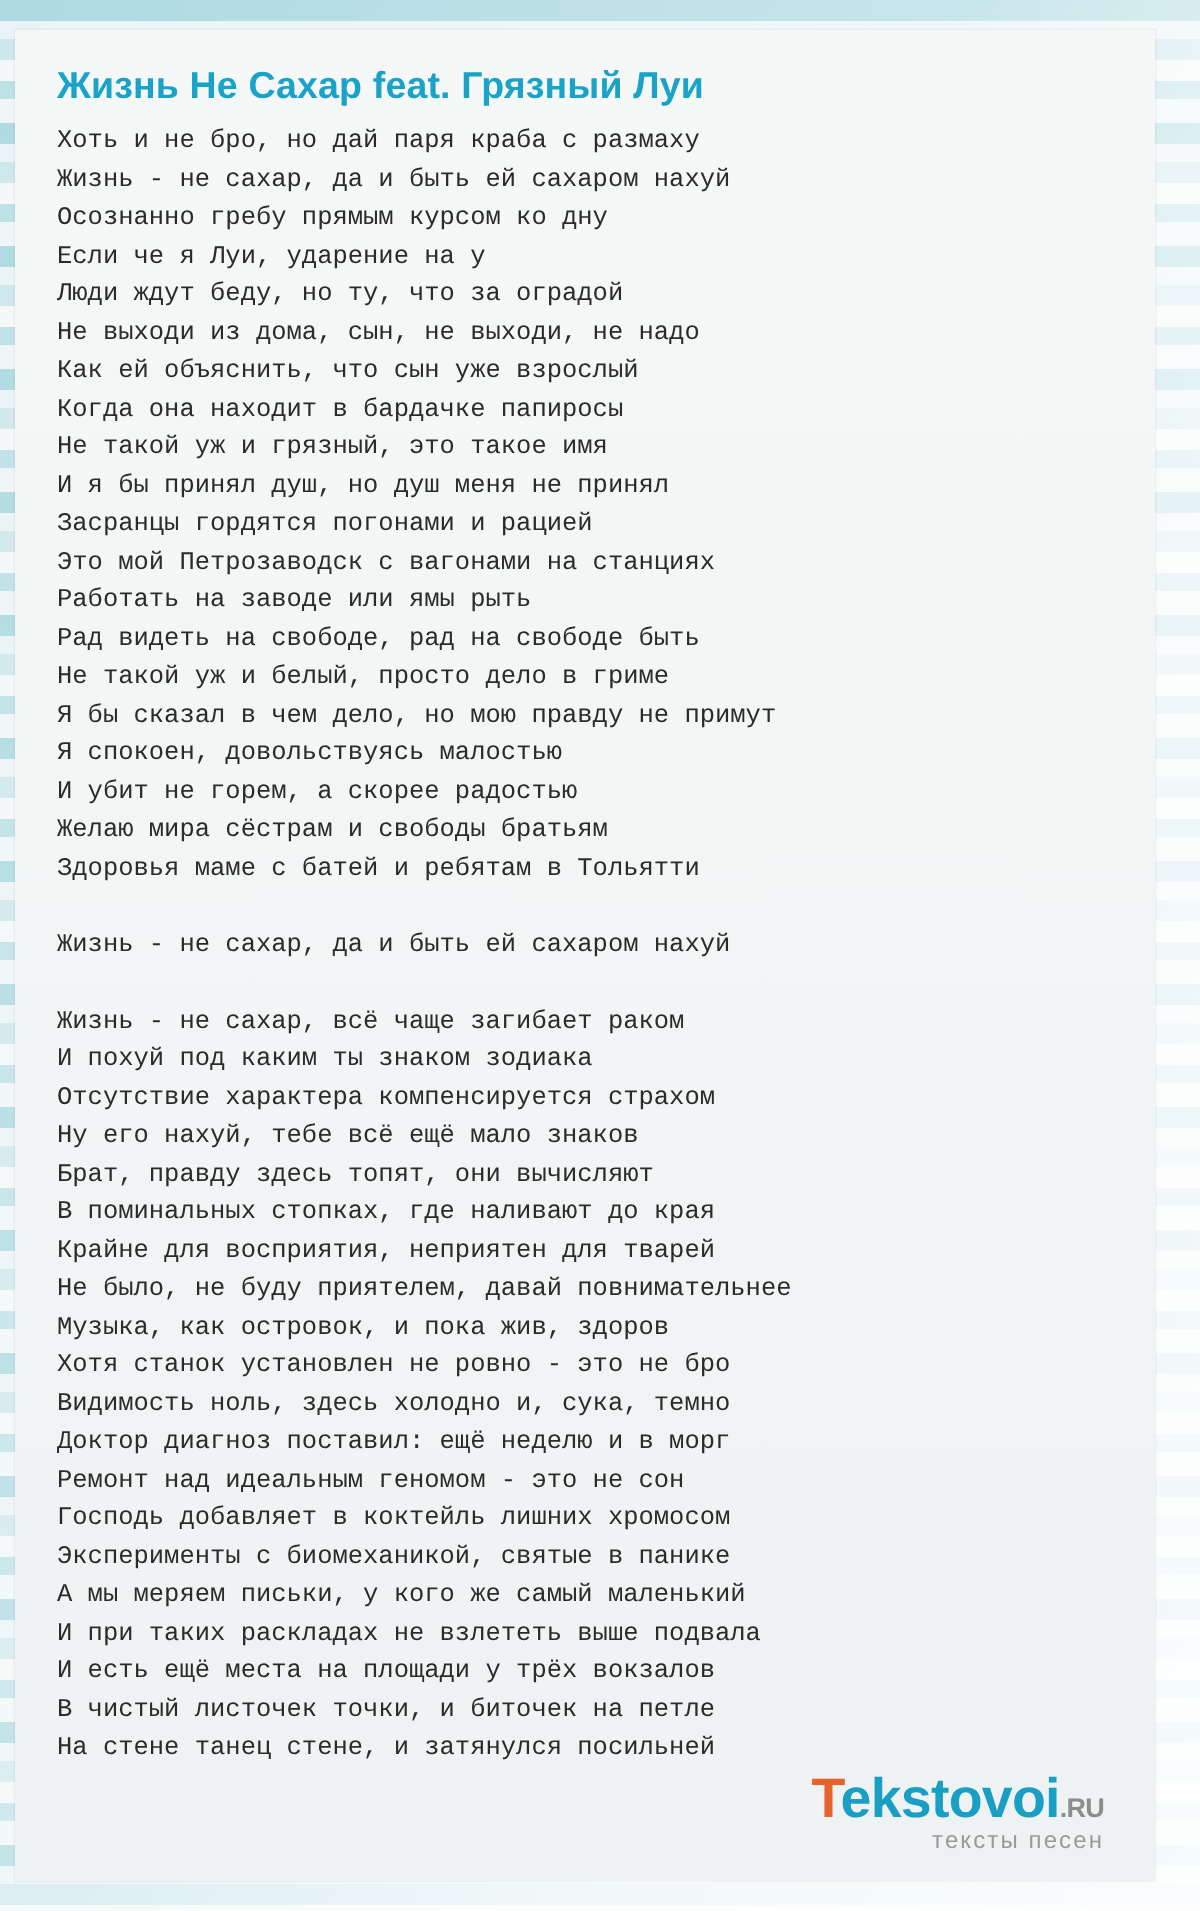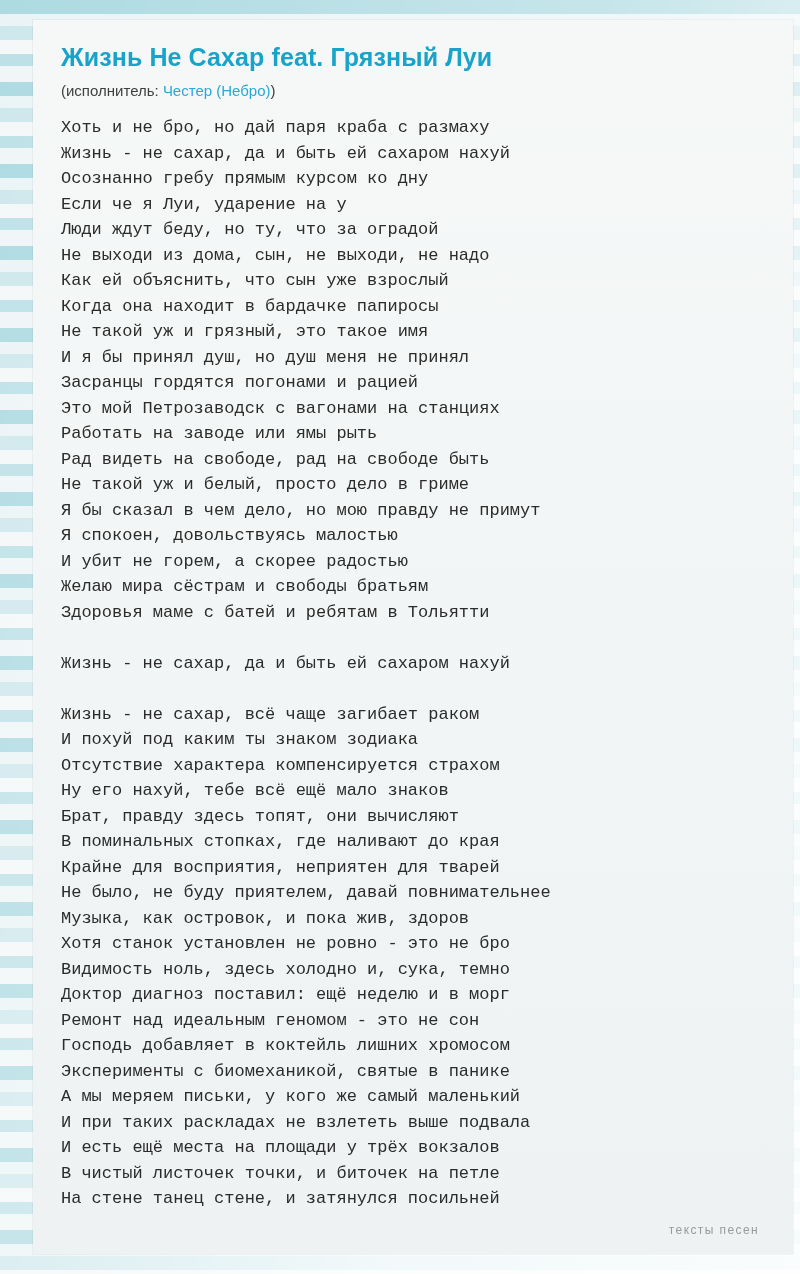--- a/index.html
+++ b/index.html
@@ -33,21 +33,21 @@
   .page-bg::after {
     content: "";
     position: absolute;
     inset: 0;
     background: linear-gradient(115deg, rgba(255,255,255,0.05) 0%, rgba(255,255,255,0.35) 45%, rgba(255,255,255,0.75) 70%, rgba(255,255,255,0.9) 100%);
   }
 
   
   .card {
     position: absolute;
-    left: 33px;
+    left: 10px;
     top: 20px;
     width: 760px;
     height: 1234px;
     background: #f4f6f6;
     background: linear-gradient(180deg, #f6f8f8 0%, #f2f5f5 55%, #eef2f3 100%);
     box-shadow: 0 0 0 1px rgba(0,0,0,0.04);
   }
   .card-inner {
     position: absolute;
     inset: 0;
@@ -98,39 +98,36 @@
     letter-spacing: -0.5px;
   }
   .logo-t { color: #e8622c; }
   .logo-rest { color: #1a9fc4; }
   .logo-ru {
     color: #8c8c8c;
     font-size: 18px;
     font-weight: bold;
   }
   .logo-sub {
-    margin-top: 17px;
-    font-size: 12px;
+    margin-top: 3px;
+    font-size: 16px;
     color: #9a9a9a;
     letter-spacing: 1.4px;
   }
 </style>
 </head>
 <body>
 
 <div class="page-bg"></div>
 
 <div class="card">
   <div class="card-inner">
 
     <h1 class="song-title">Жизнь Не Сахар feat. Грязный Луи</h1>
 
-    <p class="performer-line">
-      <span>(исполнитель: </span><a href="#">Честер (Небро)</a><span>)</span>
-    </p>
 
     <div class="lyrics">Хоть и не бро, но дай паря краба с размаху
 Жизнь - не сахар, да и быть ей сахаром нахуй
 Осознанно гребу прямым курсом ко дну
 Если че я Луи, ударение на у
 Люди ждут беду, но ту, что за оградой
 Не выходи из дома, сын, не выходи, не надо
 Как ей объяснить, что сын уже взрослый
 Когда она находит в бардачке папиросы
 Не такой уж и грязный, это такое имя
@@ -164,15 +161,16 @@
 Господь добавляет в коктейль лишних хромосом
 Эксперименты с биомеханикой, святые в панике
 А мы меряем письки, у кого же самый маленький
 И при таких раскладах не взлететь выше подвала
 И есть ещё места на площади у трёх вокзалов
 В чистый листочек точки, и биточек на петле
 На стене танец стене, и затянулся посильней</div>
   </div>
 
   <div class="logo-wrap">
+    <div class="logo-main"><span class="logo-t">T</span><span class="logo-rest">ekstovoi</span><span class="logo-ru">.RU</span></div>
     <div class="logo-sub">тексты песен</div>
   </div>
 </div>
 
 </body></html>

